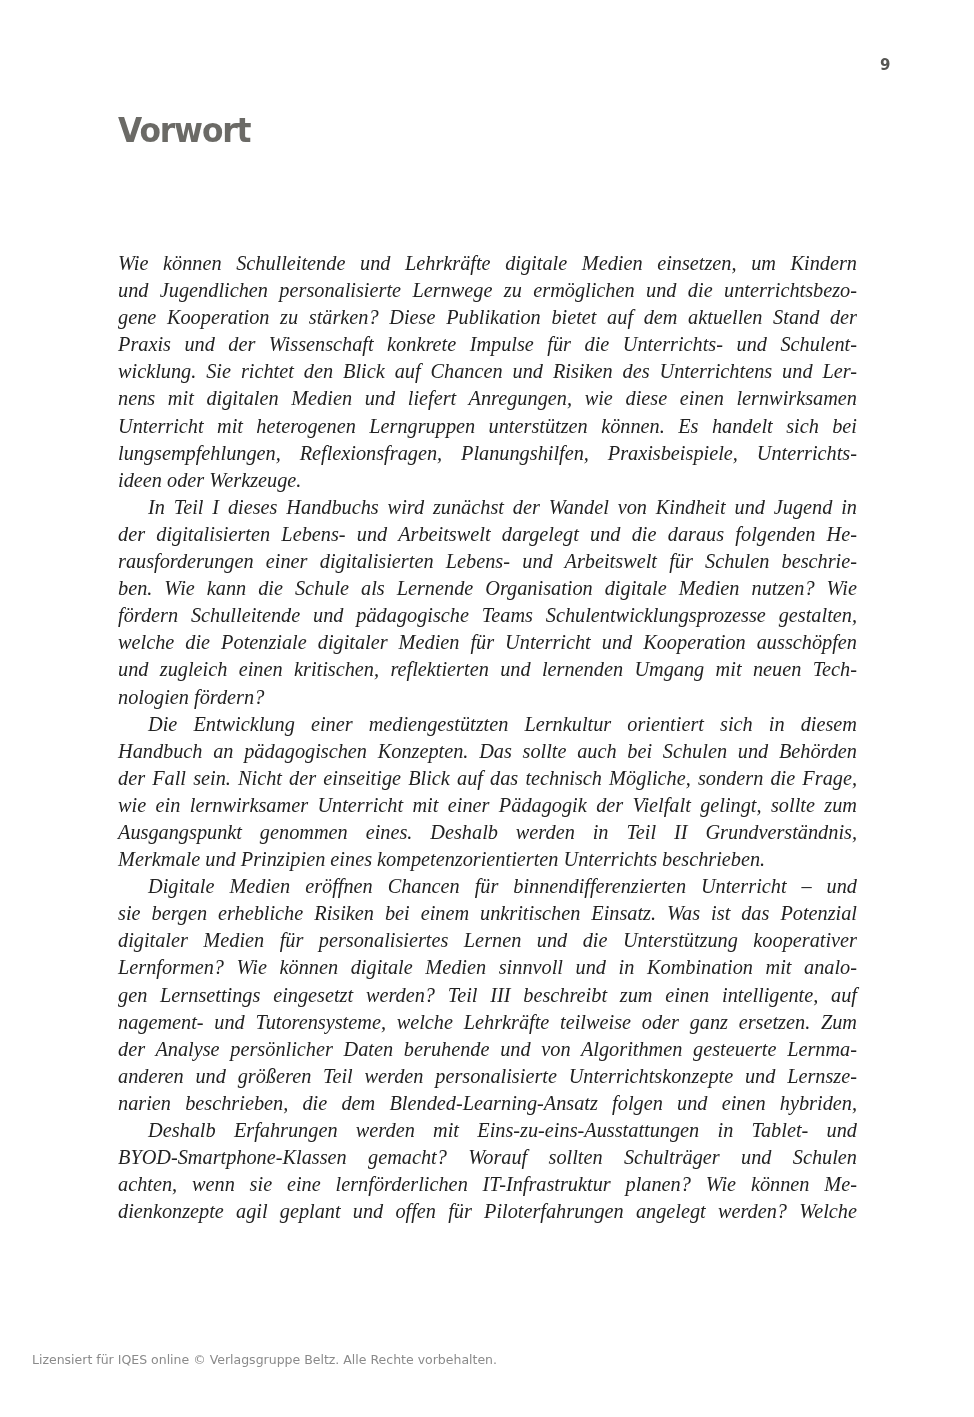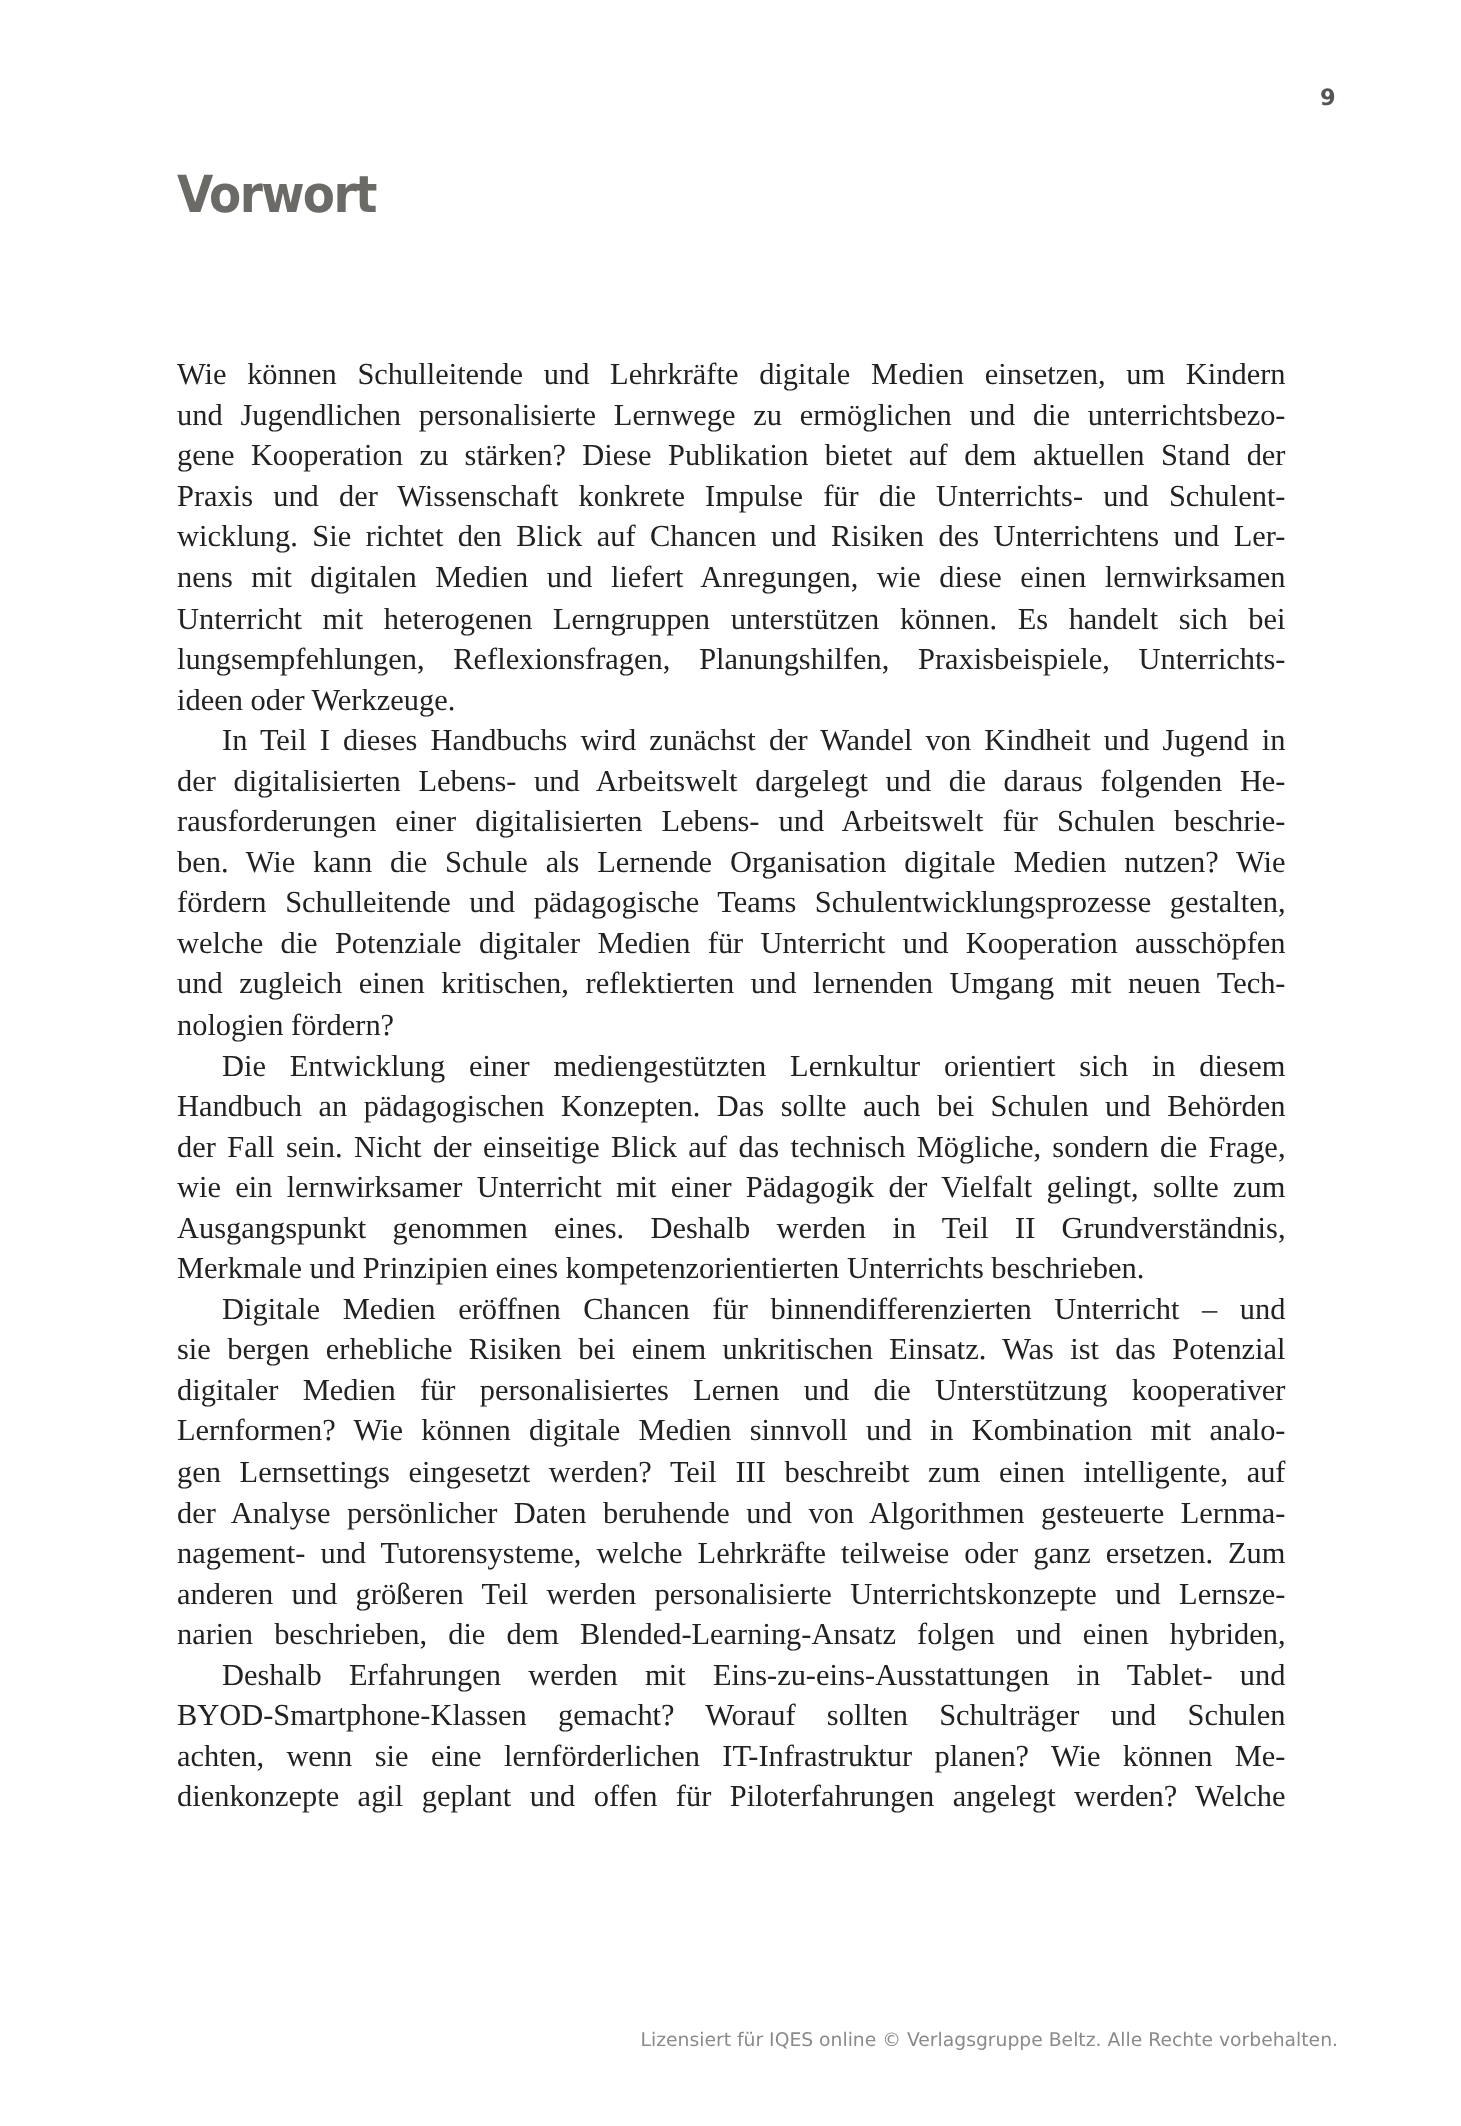--- a/index.html
+++ b/index.html
@@ -9,33 +9,33 @@
       font-family: "DejaVu Sans", sans-serif; font-weight: bold;
       font-size: 15px; color: #555552;
     }
     .title {
       position: absolute; left: 118px; top: 110px; margin: 0;
       font-family: "DejaVu Sans", sans-serif; font-weight: bold;
       font-size: 34px; letter-spacing: -1.2px; color: #6b6a66;
       transform: scaleX(0.92); transform-origin: left top;
     }
     .body-text {
-      position: absolute; left: 118px; top: 237px; width: 739px;
+      position: absolute; left: 118px; top: 250px; width: 739px;
       font-family: "Liberation Serif", serif; font-size: 20.3px;
-      line-height: 27.1px; color: #222222;
+      line-height: 27.1px; color: #222222; font-style: italic;
     }
     .line {
       display: block; text-align: justify; text-align-last: justify;
       white-space: nowrap; height: 27.1px;
     }
     .line.last { text-align-last: left; }
     .line.indent { padding-left: 30px; }
     .footer {
-      position: absolute; left: 0; width: 892px; top: 1352px; text-align: right;
-      font-family: "DejaVu Sans", sans-serif; font-size: 12.5px; color: #8a8a8a;
+      position: absolute; left: 0; width: 892px; top: 1352px; text-align: left;
+      font-family: "DejaVu Sans", sans-serif; font-size: 12.5px; color: #8a8a8a; padding-left: 32px;
     }
   </style>
 </head>
 <body>
 
 <div class="page-number">9</div>
 
 <h1 class="title">Vorwort</h1>
 
 <div class="body-text">
@@ -71,22 +71,22 @@
     <span class="line">Ausgangspunkt genommen eines. Deshalb werden in Teil II Grundverständnis,</span>
     <span class="line last">Merkmale und Prinzipien eines kompetenzorientierten Unterrichts beschrieben.</span>
   </div>
 
   <div class="paragraph">
     <span class="line indent">Digitale Medien eröffnen Chancen für binnendifferenzierten Unterricht – und</span>
     <span class="line">sie bergen erhebliche Risiken bei einem unkritischen Einsatz. Was ist das Potenzial</span>
     <span class="line">digitaler Medien für personalisiertes Lernen und die Unterstützung kooperativer</span>
     <span class="line">Lernformen? Wie können digitale Medien sinnvoll und in Kombination mit analo-</span>
     <span class="line">gen Lernsettings eingesetzt werden? Teil III beschreibt zum einen intelligente, auf</span>
+    <span class="line">nagement- und Tutorensysteme, welche Lehrkräfte teilweise oder ganz ersetzen. Zum</span>
     <span class="line">der Analyse persönlicher Daten beruhende und von Algorithmen gesteuerte Lernma-</span>
-    <span class="line">nagement- und Tutorensysteme, welche Lehrkräfte teilweise oder ganz ersetzen. Zum</span>
     <span class="line">anderen und größeren Teil werden personalisierte Unterrichtskonzepte und Lernsze-</span>
     <span class="line">narien beschrieben, die dem Blended-Learning-Ansatz folgen und einen hybriden,</span>
   </div>
 
   <div class="paragraph">
     <span class="line indent">Deshalb Erfahrungen werden mit Eins-zu-eins-Ausstattungen in Tablet- und</span>
     <span class="line">BYOD-Smartphone-Klassen gemacht? Worauf sollten Schulträger und Schulen</span>
     <span class="line">achten, wenn sie eine lernförderlichen IT-Infrastruktur planen? Wie können Me-</span>
     <span class="line">dienkonzepte agil geplant und offen für Piloterfahrungen angelegt werden? Welche</span>
   </div>

